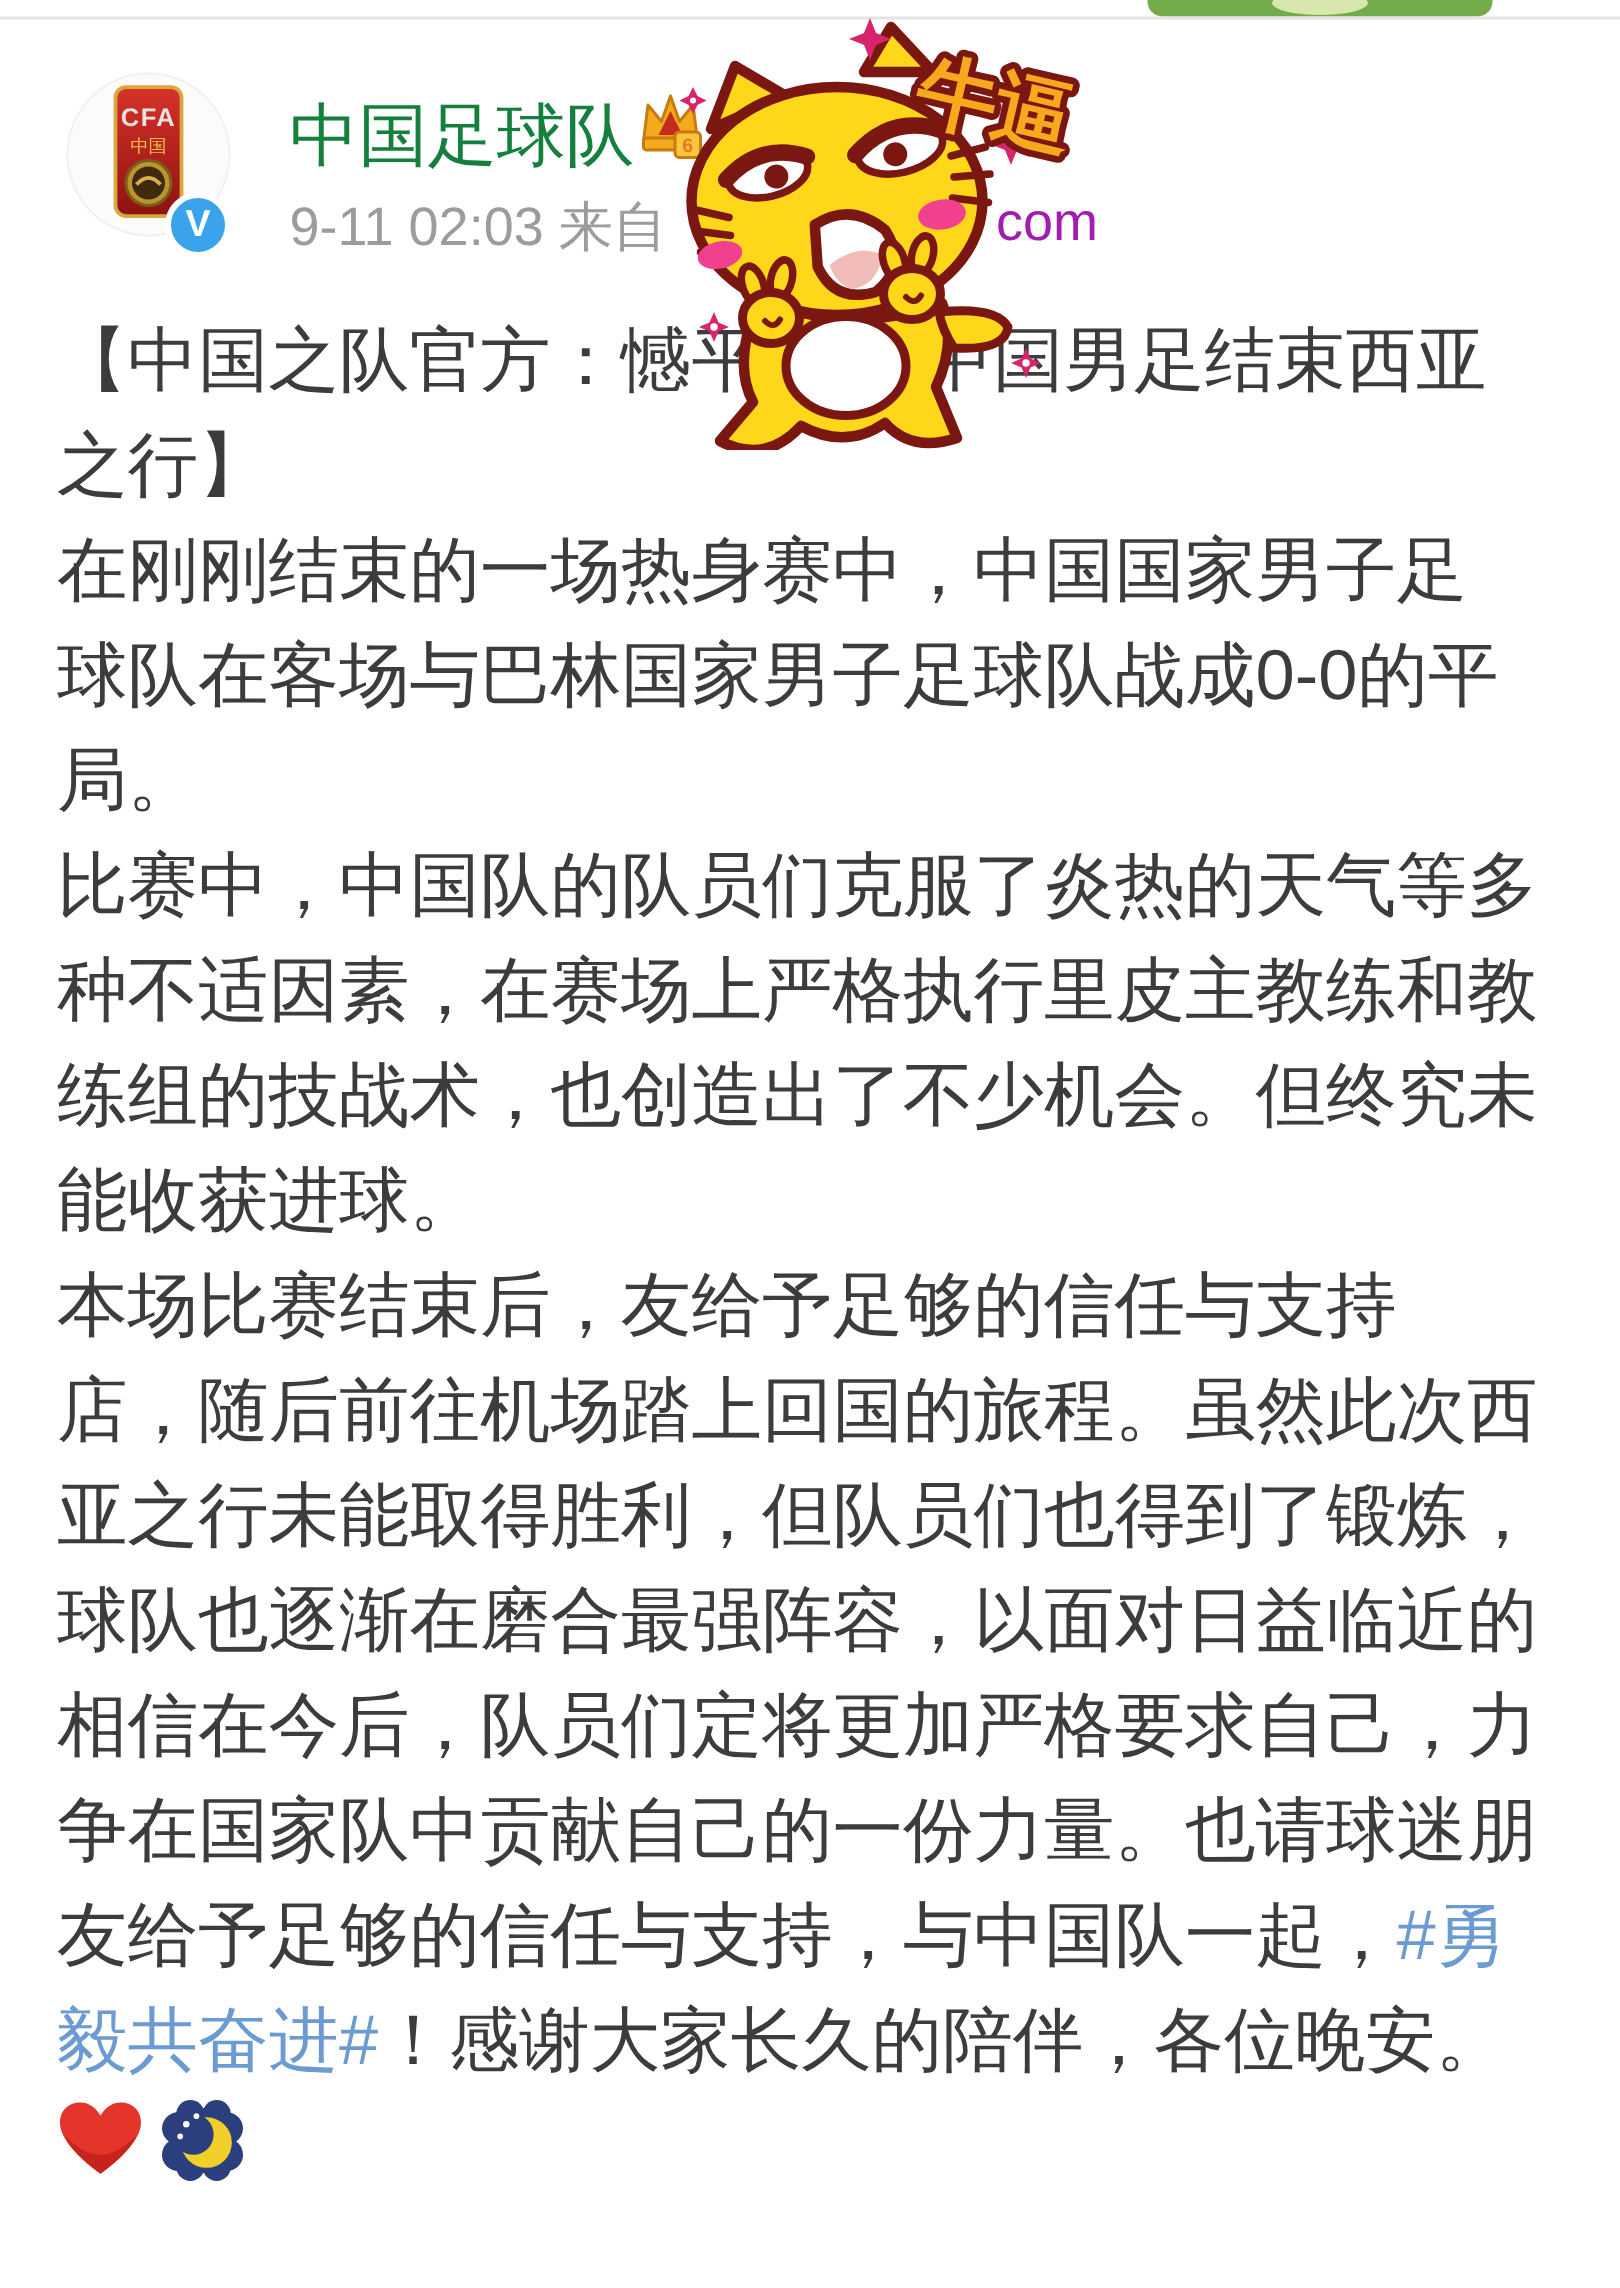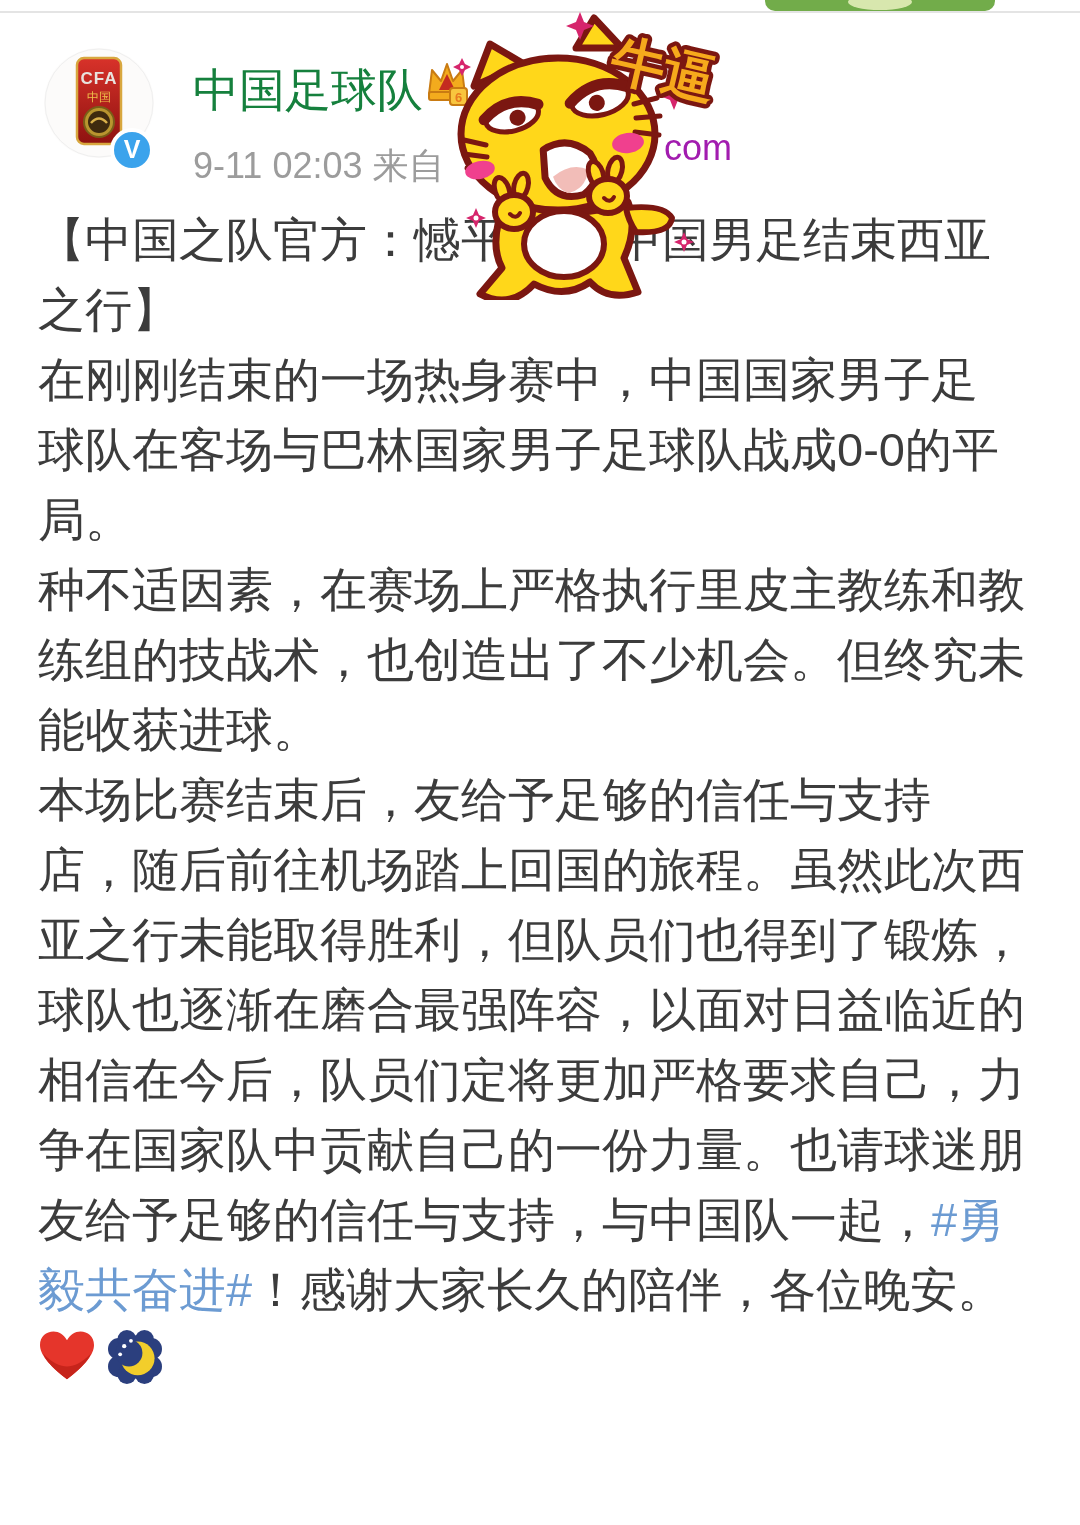--- a/index.html
+++ b/index.html
@@ -13,21 +13,21 @@
   .green-tab .bump{position:absolute;left:50%;top:-6px;transform:translateX(-50%);
     width:64px;height:16px;background:#D8E7AE;border-radius:50%;}
   .hairline{position:absolute;top:11px;left:0;width:1080px;height:2px;background:#E4E4E4;}
   
   .avatar{position:absolute;left:44px;top:48px;width:110px;height:110px;border-radius:50%;background:#FCFBFA;}
   .v-badge{position:absolute;left:110px;top:128px;width:44px;height:44px;border-radius:50%;
     background:#3BA3EC;border:4px solid #ffffff;box-sizing:border-box;color:#fff;
     font-weight:bold;font-size:25px;text-align:center;line-height:35px;}
   .username{position:absolute;left:193px;top:60px;font-size:46px;font-weight:500;color:#15803d;white-space:nowrap;}
   .vip-crown{position:absolute;left:422px;top:56px;width:52px;height:54px;}
-  .meta{position:absolute;left:193px;top:142px;font-size:36px;color:#9C9C9C;white-space:nowrap;}
+  .meta{position:absolute;left:193px;top:127px;font-size:36px;color:#9C9C9C;white-space:nowrap;}
   .meta-suffix{position:absolute;left:664px;top:127px;font-size:36px;color:#a21caf;}
   
   .post-text{position:absolute;left:38px;top:205px;width:1012px;}
   .post-line{height:70px;line-height:70px;white-space:nowrap;font-size:47px;color:#3C3C3C;}
   .hashtag{color:#6C9BD2;}
   .inline-emoji{width:58px;height:54px;vertical-align:-8px;margin-right:10px;}
   
   .sticker{position:absolute;left:440px;top:10px;width:280px;height:290px;z-index:5;}
 </style>
 </head>
@@ -76,20 +76,21 @@
     <span>来自</span>
   </div>
   <div class="meta-suffix">com</div>
 
   <div class="post-text">
       <div class="post-line"><span>【中国之队官方：憾平巴林 中国男足结束西亚</span></div>
       <div class="post-line"><span>之行】</span></div>
       <div class="post-line"><span>在刚刚结束的一场热身赛中，中国国家男子足</span></div>
       <div class="post-line"><span>球队在客场与巴林国家男子足球队战成0-0的平</span></div>
       <div class="post-line"><span>局。</span></div>
+      <div class="post-line"><span>比赛中，中国队的队员们克服了炎热的天气等多</span></div>
       <div class="post-line"><span>种不适因素，在赛场上严格执行里皮主教练和教</span></div>
       <div class="post-line"><span>练组的技战术，也创造出了不少机会。但终究未</span></div>
       <div class="post-line"><span>能收获进球。</span></div>
       <div class="post-line"><span>本场比赛结束后，友给予足够的信任与支持</span></div>
       <div class="post-line"><span>店，随后前往机场踏上回国的旅程。虽然此次西</span></div>
       <div class="post-line"><span>亚之行未能取得胜利，但队员们也得到了锻炼，</span></div>
       <div class="post-line"><span>球队也逐渐在磨合最强阵容，以面对日益临近的</span></div>
       <div class="post-line"><span>相信在今后，队员们定将更加严格要求自己，力</span></div>
       <div class="post-line"><span>争在国家队中贡献自己的一份力量。也请球迷朋</span></div>
       <div class="post-line"><span>友给予足够的信任与支持，与中国队一起，</span><span class="hashtag">#勇</span></div>

